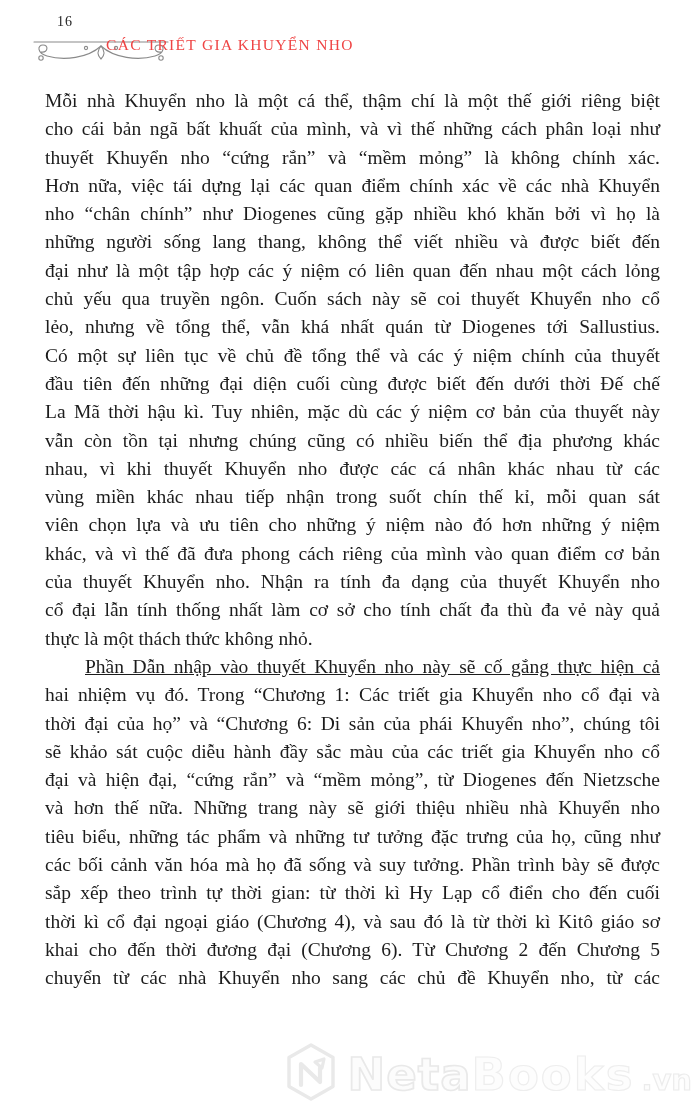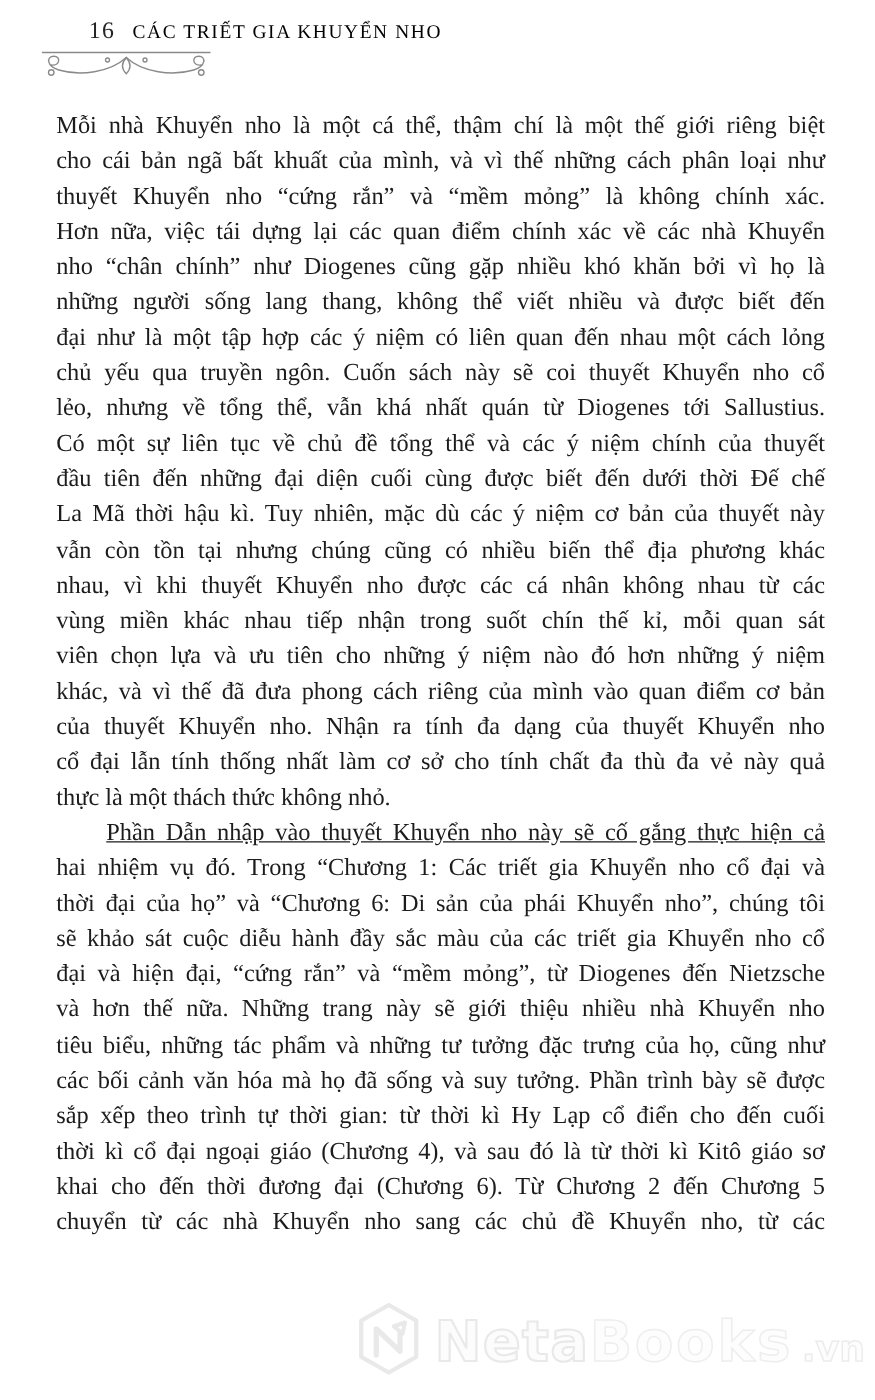--- a/index.html
+++ b/index.html
@@ -9,38 +9,38 @@
     height: 1120px;
     background: #ffffff;
     overflow: hidden;
     font-family: "Liberation Serif", "DejaVu Serif", serif;
     color: #1c1c1c;
   }
 
   
   .page-number {
     position: absolute;
-    left: 71px;
+    left: 57px;
     top: 14px;
-    font-size: 19px;
+    font-size: 14px;
     letter-spacing: 1px;
     color: #242424;
   }
   .ornament {
     position: absolute;
     left: 30px;
     top: 38px;
   }
   .running-title {
     position: absolute;
     left: 106px;
-    top: 17px;
+    top: 36px;
     font-size: 15.5px;
     letter-spacing: 1.3px;
-    color: #000000;
+    color: #ef4444;
     font-weight: 500;
   }
 
   
   .text-column {
     position: absolute;
     left: 45px;
     right: 40px;
     top: 87px;
   }
@@ -122,21 +122,21 @@
       <div class="line">Hơn nữa, việc tái dựng lại các quan điểm chính xác về các nhà Khuyển</div>
       <div class="line">nho “chân chính” như Diogenes cũng gặp nhiều khó khăn bởi vì họ là</div>
       <div class="line">những người sống lang thang, không thể viết nhiều và được biết đến</div>
       <div class="line">đại như là một tập hợp các ý niệm có liên quan đến nhau một cách lỏng</div>
       <div class="line">chủ yếu qua truyền ngôn. Cuốn sách này sẽ coi thuyết Khuyển nho cổ</div>
       <div class="line">lẻo, nhưng về tổng thể, vẫn khá nhất quán từ Diogenes tới Sallustius.</div>
       <div class="line">Có một sự liên tục về chủ đề tổng thể và các ý niệm chính của thuyết</div>
       <div class="line">đầu tiên đến những đại diện cuối cùng được biết đến dưới thời Đế chế</div>
       <div class="line">La Mã thời hậu kì. Tuy nhiên, mặc dù các ý niệm cơ bản của thuyết này</div>
       <div class="line">vẫn còn tồn tại nhưng chúng cũng có nhiều biến thể địa phương khác</div>
-      <div class="line">nhau, vì khi thuyết Khuyển nho được các cá nhân không nhau từ các</div>
+      <div class="line">nhau, vì khi thuyết Khuyển nho được các cá nhân khác nhau từ các</div>
       <div class="line">vùng miền khác nhau tiếp nhận trong suốt chín thế kỉ, mỗi quan sát</div>
       <div class="line">viên chọn lựa và ưu tiên cho những ý niệm nào đó hơn những ý niệm</div>
       <div class="line">khác, và vì thế đã đưa phong cách riêng của mình vào quan điểm cơ bản</div>
       <div class="line">của thuyết Khuyển nho. Nhận ra tính đa dạng của thuyết Khuyển nho</div>
       <div class="line">cổ đại lẫn tính thống nhất làm cơ sở cho tính chất đa thù đa vẻ này quả</div>
       <div class="line para-end">thực là một thách thức không nhỏ.</div>
       <div class="line indent">Phần Dẫn nhập vào thuyết Khuyển nho này sẽ cố gắng thực hiện cả</div>
       <div class="line">hai nhiệm vụ đó. Trong “Chương 1: Các triết gia Khuyển nho cổ đại và</div>
       <div class="line">thời đại của họ” và “Chương 6: Di sản của phái Khuyển nho”, chúng tôi</div>
       <div class="line">sẽ khảo sát cuộc diễu hành đầy sắc màu của các triết gia Khuyển nho cổ</div>

